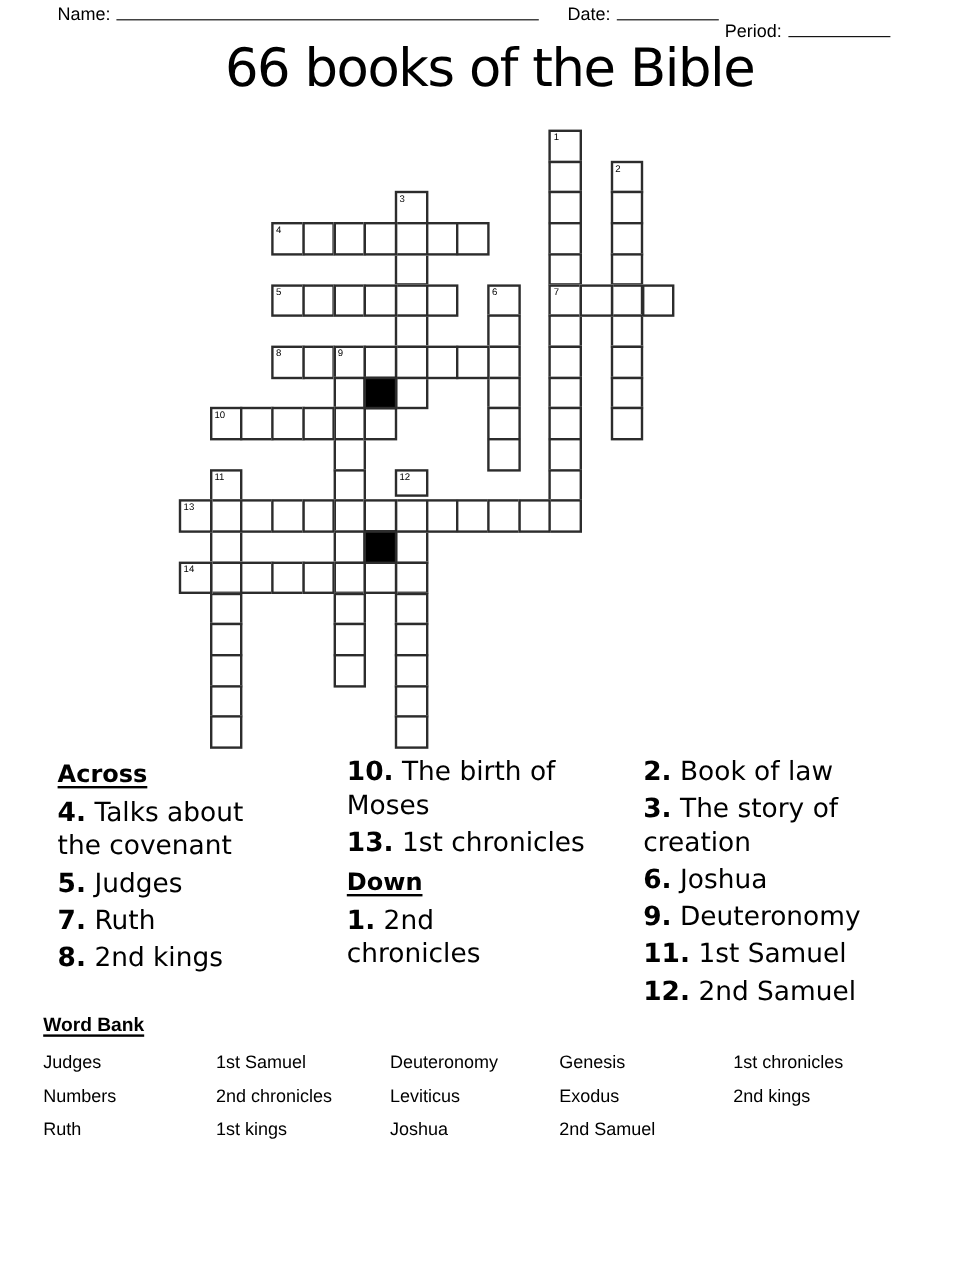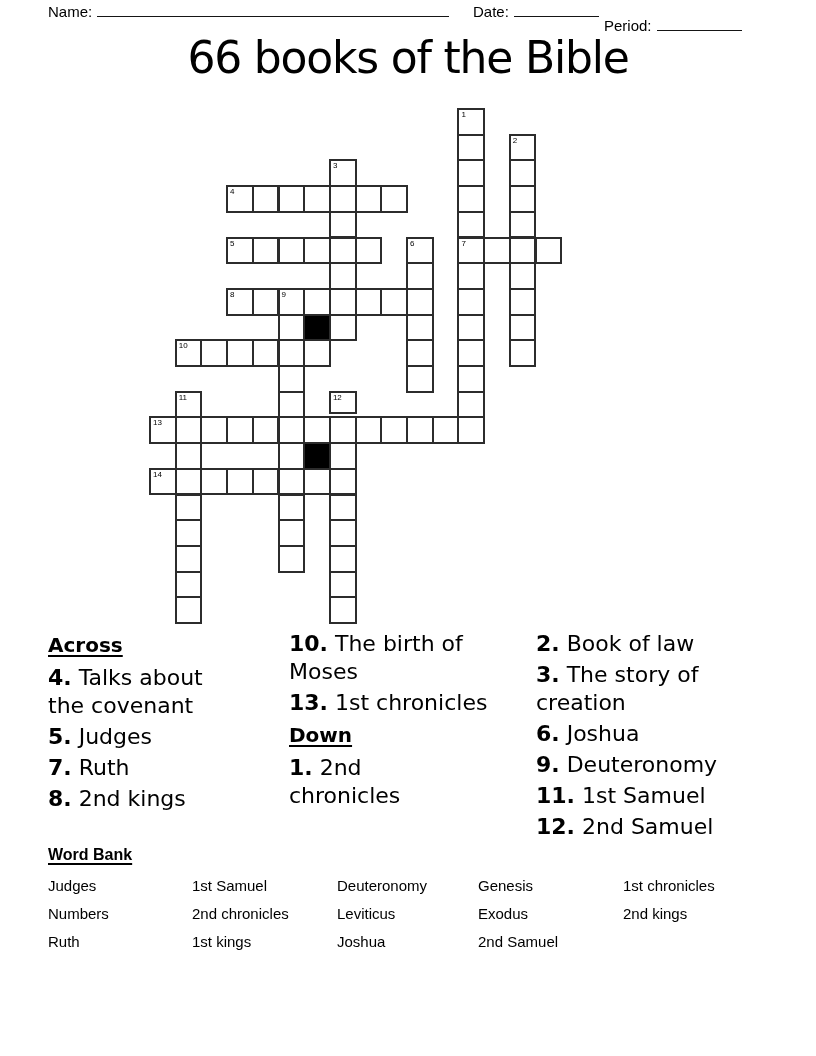--- a/index.html
+++ b/index.html
@@ -54,21 +54,21 @@
     text-decoration:underline; text-decoration-thickness:2px; text-underline-offset:3px;
     margin-bottom:4px;
   }
   .clue { margin-bottom:3px; }
   .clue .cnum { font-weight:bold;margin-top:47px; }
   .clue.narrow { max-width:120px; }
   #down-heading { margin-top:1px; }
 
   
   #wordbank {
-    position:absolute; left:48px; top:845px;
+    position:absolute; left:36px; top:845px;
     font-family:"Liberation Sans", sans-serif; font-size:15px; color:#000;
   }
   .wb-heading {
     font-size:16px; line-height:19px; font-weight:bold;
     text-decoration:underline; text-decoration-thickness:1.6px; text-underline-offset:3px;
     margin-bottom:13px;
   }
   .wb-grid {
     display:grid;
     grid-template-columns:144px 145px 141px 145px auto;

